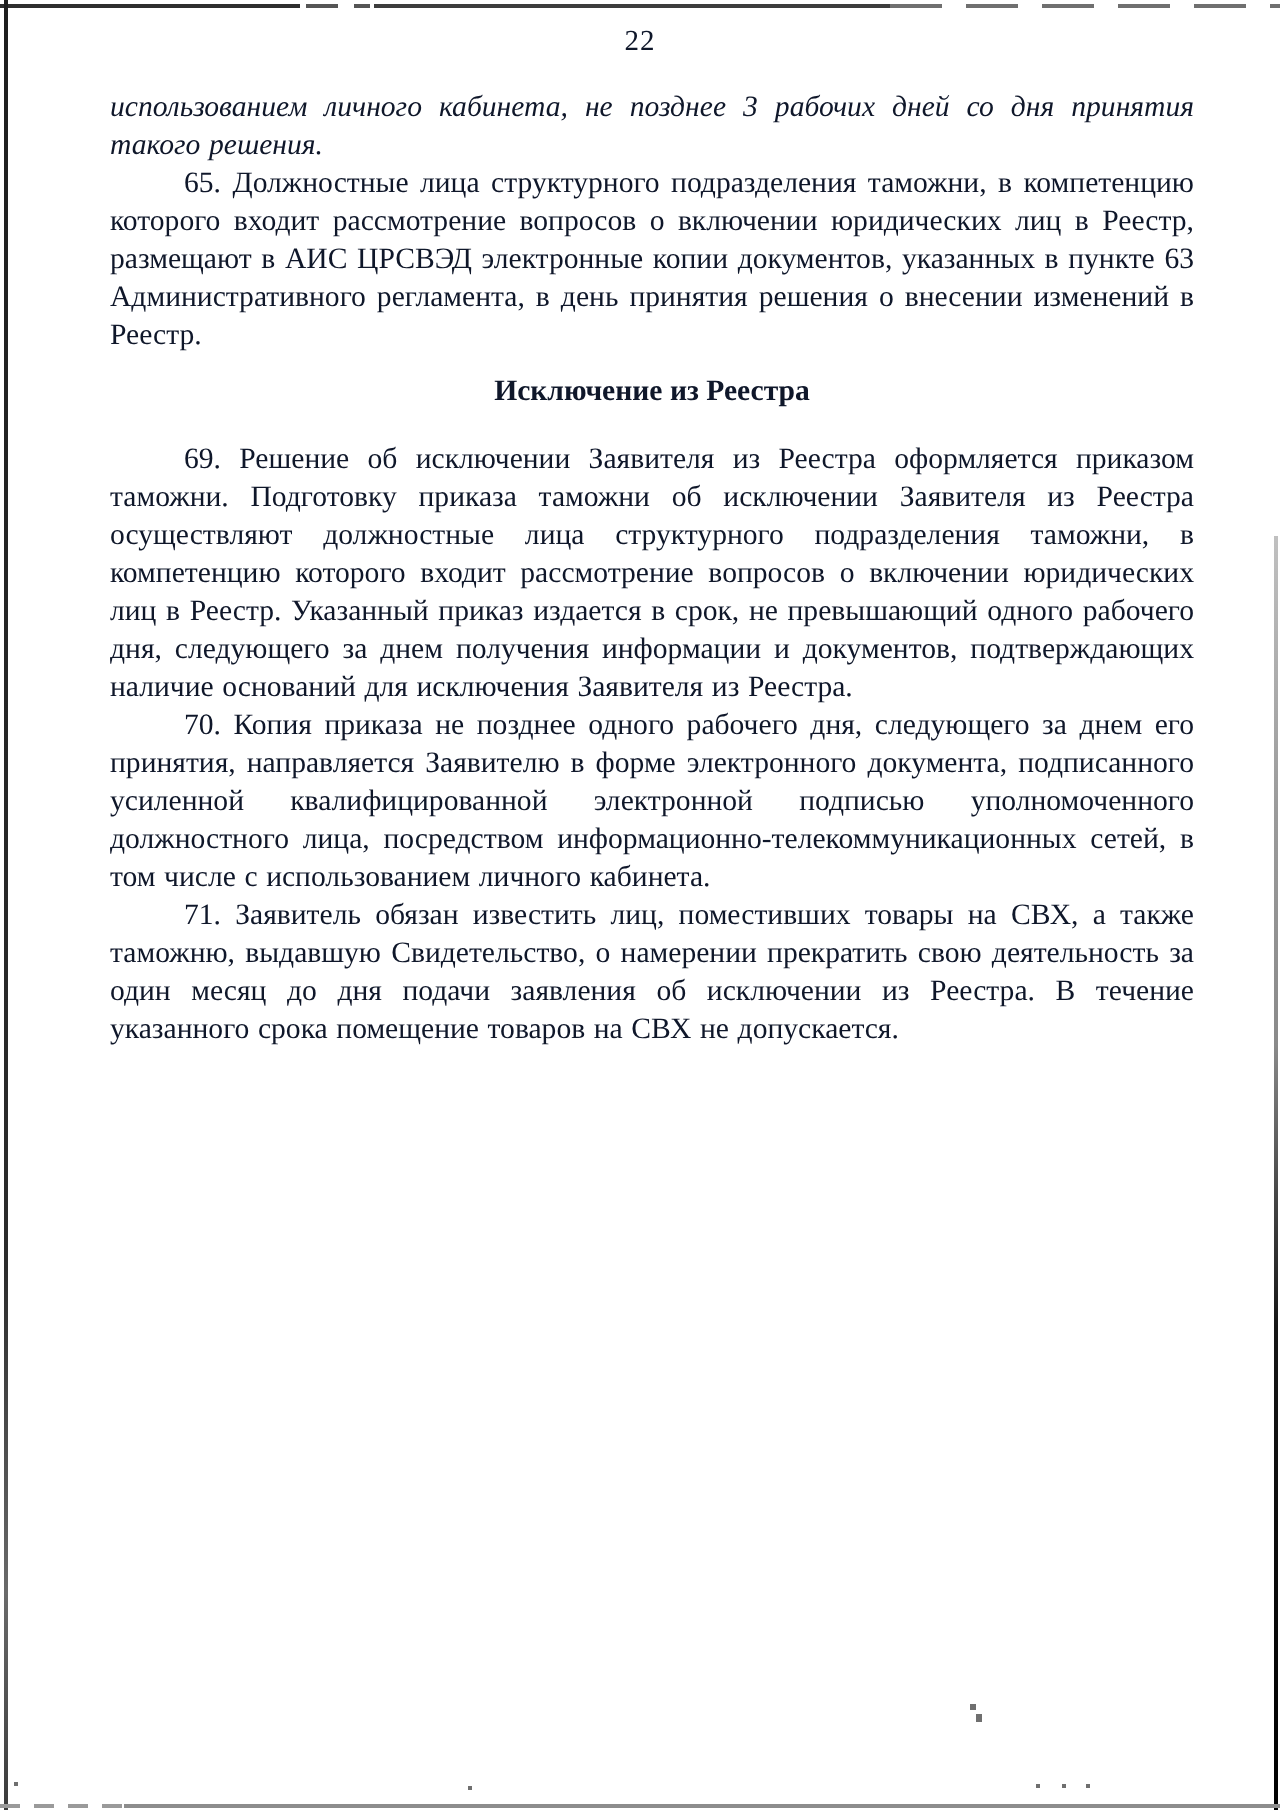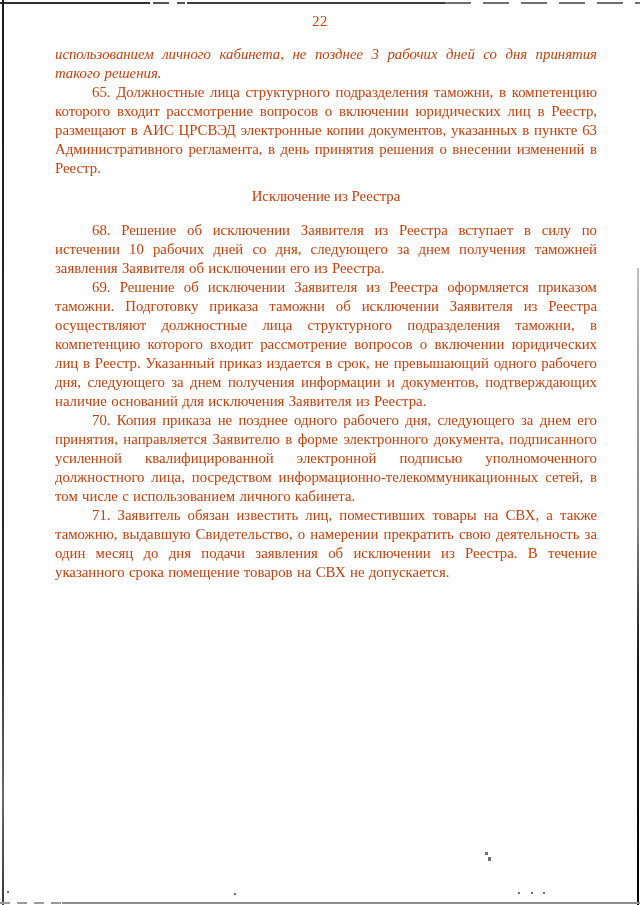--- a/index.html
+++ b/index.html
@@ -4,21 +4,21 @@
 <style>
   html, body { margin: 0; padding: 0; background: #e8e8e8; }
   .page {
     position: relative;
     width: 640px;
     height: 905px;
     margin: 0 auto;
     background: #ffffff;
     overflow: hidden;
     font-family: "Liberation Serif", serif;
-    color: #c2410c;
+    color: #0f172a;
   }
   .page-number {
     position: absolute;
     top: 13px;
     left: 0;
     width: 100%;
     text-align: center;
     font-size: 14.5px;
     letter-spacing: 0.5px;
   }
@@ -33,21 +33,21 @@
     font-size: 14.8px;
     line-height: 19px;
     text-align: justify;
     text-indent: 37px;
     word-spacing: 0.04em;
   }
   .para.cont { text-indent: 0; font-style: italic; }
   .section-heading {
     font-size: 14.8px;
     line-height: 19px;
-    font-weight: normal;
+    font-weight: bold;
     text-align: center;
     margin: 9px 0 15px 0;
   }
   .section-heading.corrections {
     margin: 23px auto 0 auto;
     max-width: 508px;
   }
   
   .edge-left {
     position: absolute; left: 2px; top: 0; width: 2px; height: 905px;
@@ -88,21 +88,20 @@
   <div class="edge-left"></div>
   <div class="edge-right"></div>
   <div class="edge-bottom"></div>
 
   <div class="page-number">22</div>
 
   <div class="content">
     <p class="para cont">использованием личного кабинета, не позднее 3 рабочих дней со дня принятия такого решения.</p>
     <p class="para">65. Должностные лица структурного подразделения таможни, в компетенцию которого входит рассмотрение вопросов о включении юридических лиц в Реестр, размещают в АИС ЦРСВЭД электронные копии документов, указанных в пункте 63 Административного регламента, в день принятия решения о внесении изменений в Реестр.</p>
     <div class="section-heading">Исключение из Реестра</div>
-    <p class="para">68. Решение об исключении Заявителя из Реестра вступает в силу по истечении 10 рабочих дней со дня, следующего за днем получения таможней заявления Заявителя об исключении его из Реестра.</p>
     <p class="para">69. Решение об исключении Заявителя из Реестра оформляется приказом таможни. Подготовку приказа таможни об исключении Заявителя из Реестра осуществляют должностные лица структурного подразделения таможни, в компетенцию которого входит рассмотрение вопросов о включении юридических лиц в Реестр. Указанный приказ издается в срок, не превышающий одного рабочего дня, следующего за днем получения информации и документов, подтверждающих наличие оснований для исключения Заявителя из Реестра.</p>
     <p class="para">70. Копия приказа не позднее одного рабочего дня, следующего за днем его принятия, направляется Заявителю в форме электронного документа, подписанного усиленной квалифицированной электронной подписью уполномоченного должностного лица, посредством информационно-телекоммуникационных сетей, в том числе с использованием личного кабинета.</p>
     <p class="para">71. Заявитель обязан известить лиц, поместивших товары на СВХ, а также таможню, выдавшую Свидетельство, о намерении прекратить свою деятельность за один месяц до дня подачи заявления об исключении из Реестра. В течение указанного срока помещение товаров на СВХ не допускается.</p>
   </div>
 
   <div class="speck" style="left:485px; top:852px; width:3px; height:3px;"></div>
   <div class="speck" style="left:488px; top:857px; width:3px; height:4px;"></div>
   <div class="speck" style="left:234px; top:893px; width:2px; height:2px;"></div>
   <div class="speck" style="left:518px; top:892px; width:2px; height:2px;"></div>
   <div class="speck" style="left:531px; top:892px; width:2px; height:2px;"></div>

